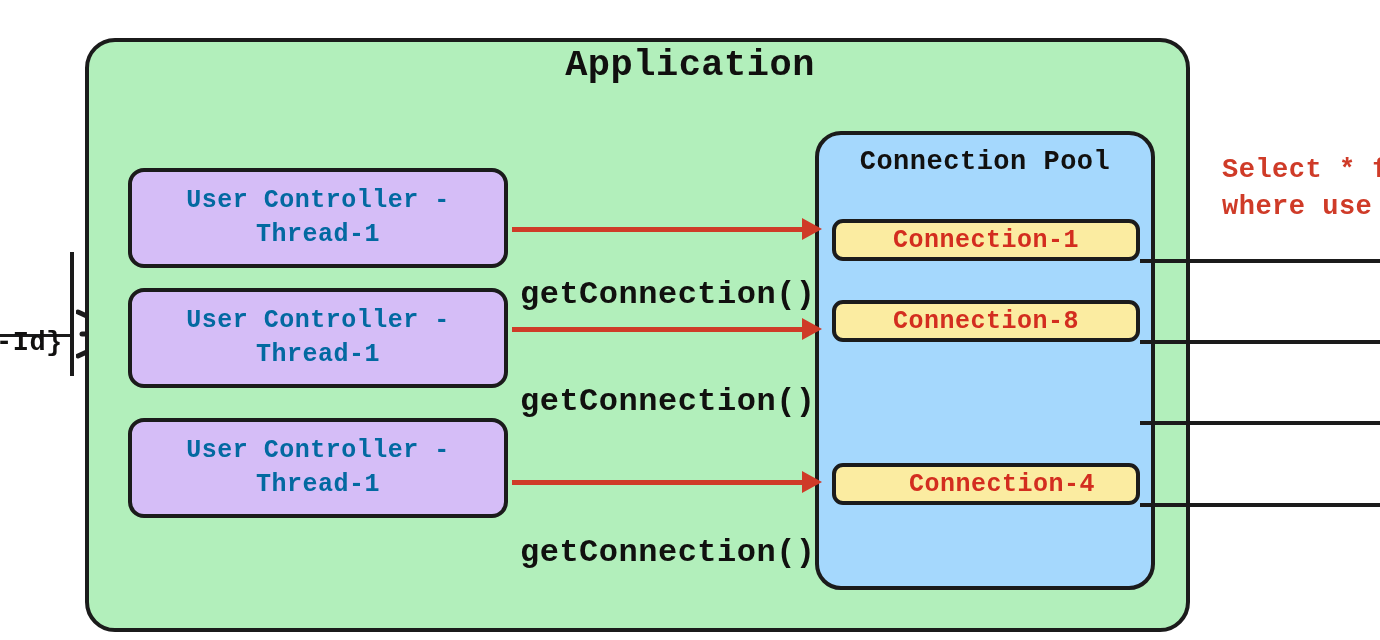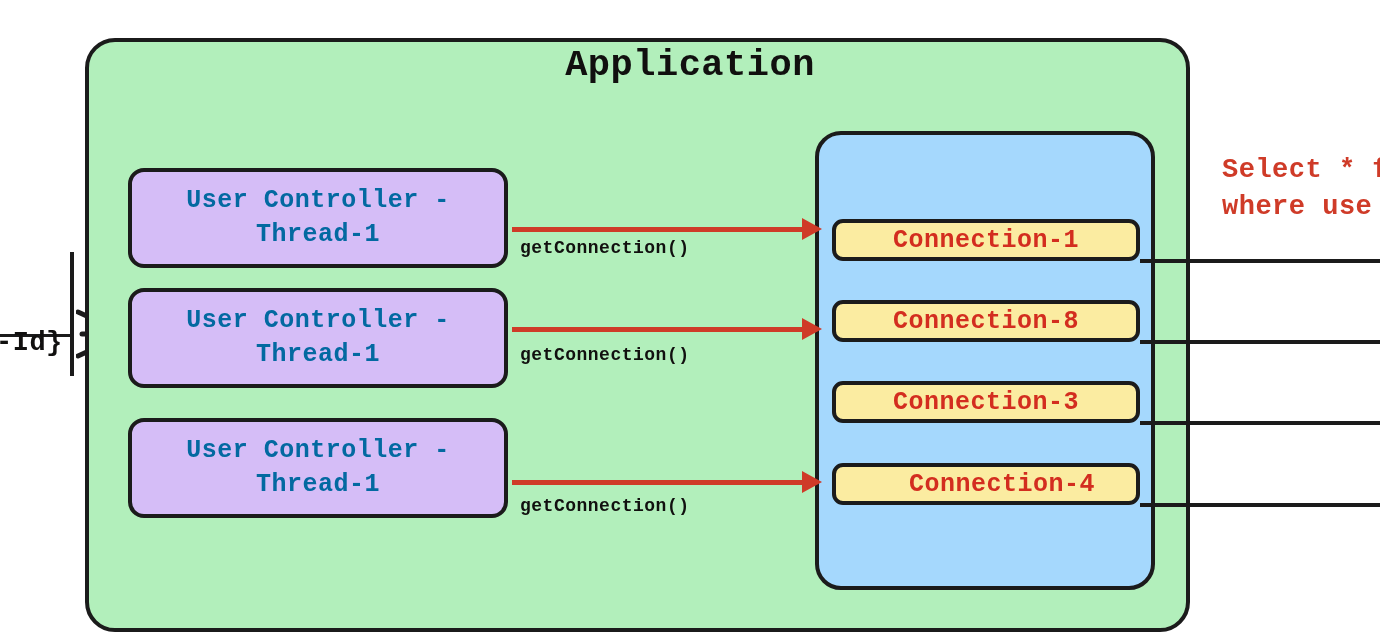--- a/index.html
+++ b/index.html
@@ -121,23 +121,24 @@
   .red-head {
     position: absolute;
     width: 0;
     height: 0;
     border-left: 20px solid #cf3b28;
     border-top: 11px solid transparent;
     border-bottom: 11px solid transparent;
   }
   .call-label {
     position: absolute;
-    font-size: 18px;
+    font-size: 32px;
     color: #11100f;
     white-space: nowrap;
+    margin-top: 38px;
   }
 
   
   .out-line {
     position: absolute;
     left: 1140px;
     width: 240px;
     height: 4px;
     background: #1b1b1b;
   }
@@ -218,24 +219,24 @@
   <div id="controller-1" class="controller-box hand">
     <span>User Controller -</span>
     <span>Thread-1</span>
   </div>
   <div id="controller-2" class="controller-box hand">
     <span>User Controller -</span>
     <span>Thread-1</span>
   </div>
 
   <div id="connection-pool-box"></div>
+  <div id="connection-pool-title" class="hand" style="left:815px; width:340px; top:147px;">Connection Pool</div>
 
   <div id="connection-0" class="connection-box hand">Connection-1</div>
   <div id="connection-1" class="connection-box hand">Connection-8</div>
-  <div id="connection-2" class="connection-box hand">Connection-3</div>
   <div id="connection-3" class="connection-box hand">Connection-4</div>
 
   <div class="red-arrow" style="left:512px; top:227px; width:300px;"></div>
   <div class="red-head" style="left:802px; top:218px;"></div>
   <div class="call-label hand" style="left:520px; top:238px;">getConnection()</div>
 
   <div class="red-arrow" style="left:512px; top:327px; width:300px;"></div>
   <div class="red-head" style="left:802px; top:318px;"></div>
   <div class="call-label hand" style="left:520px; top:345px;">getConnection()</div>
 

